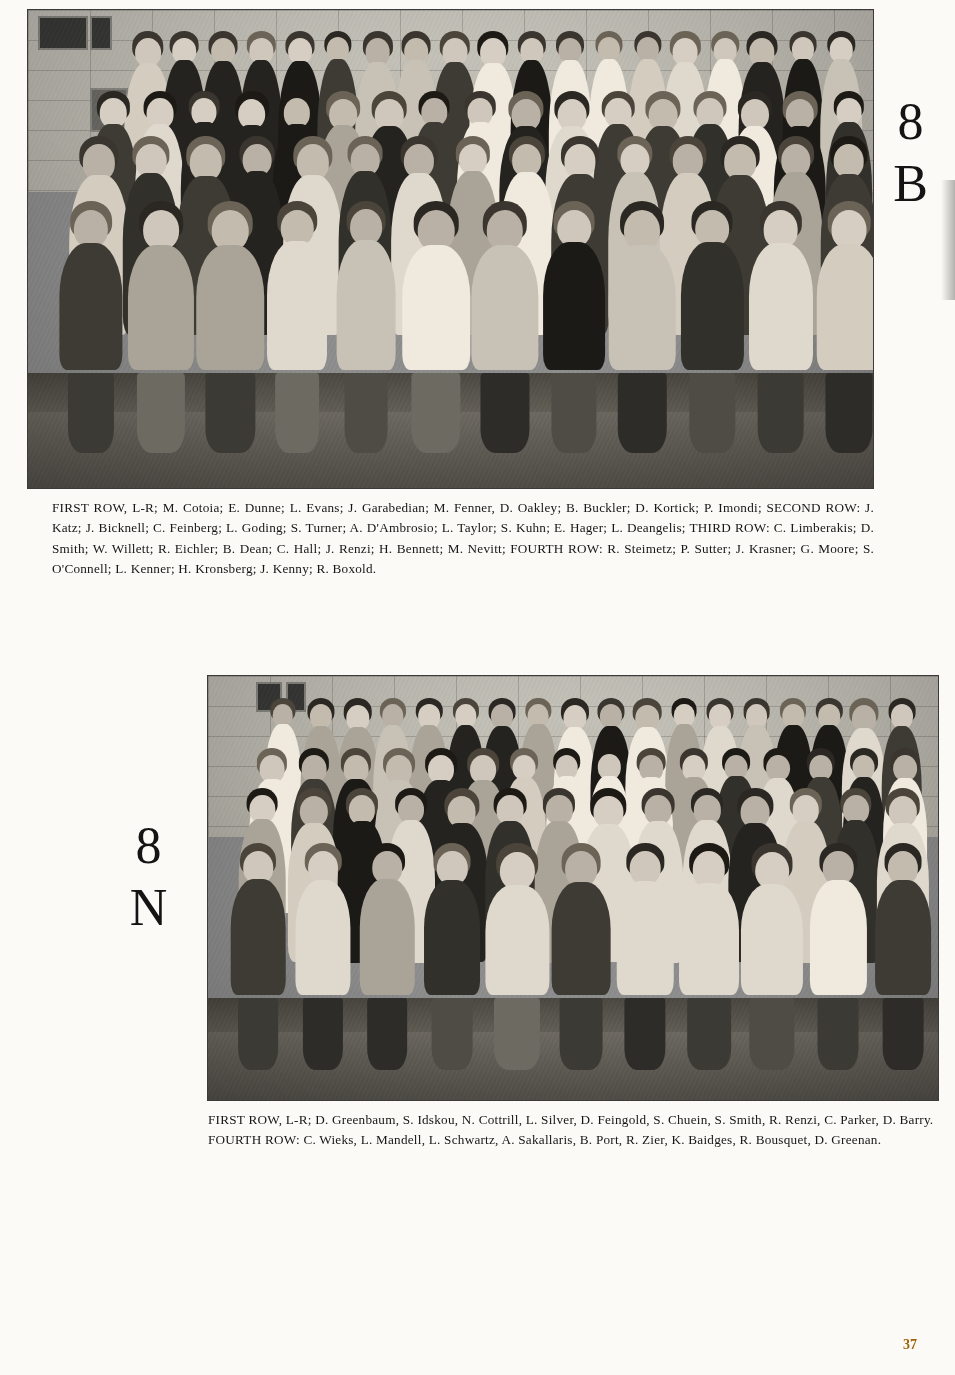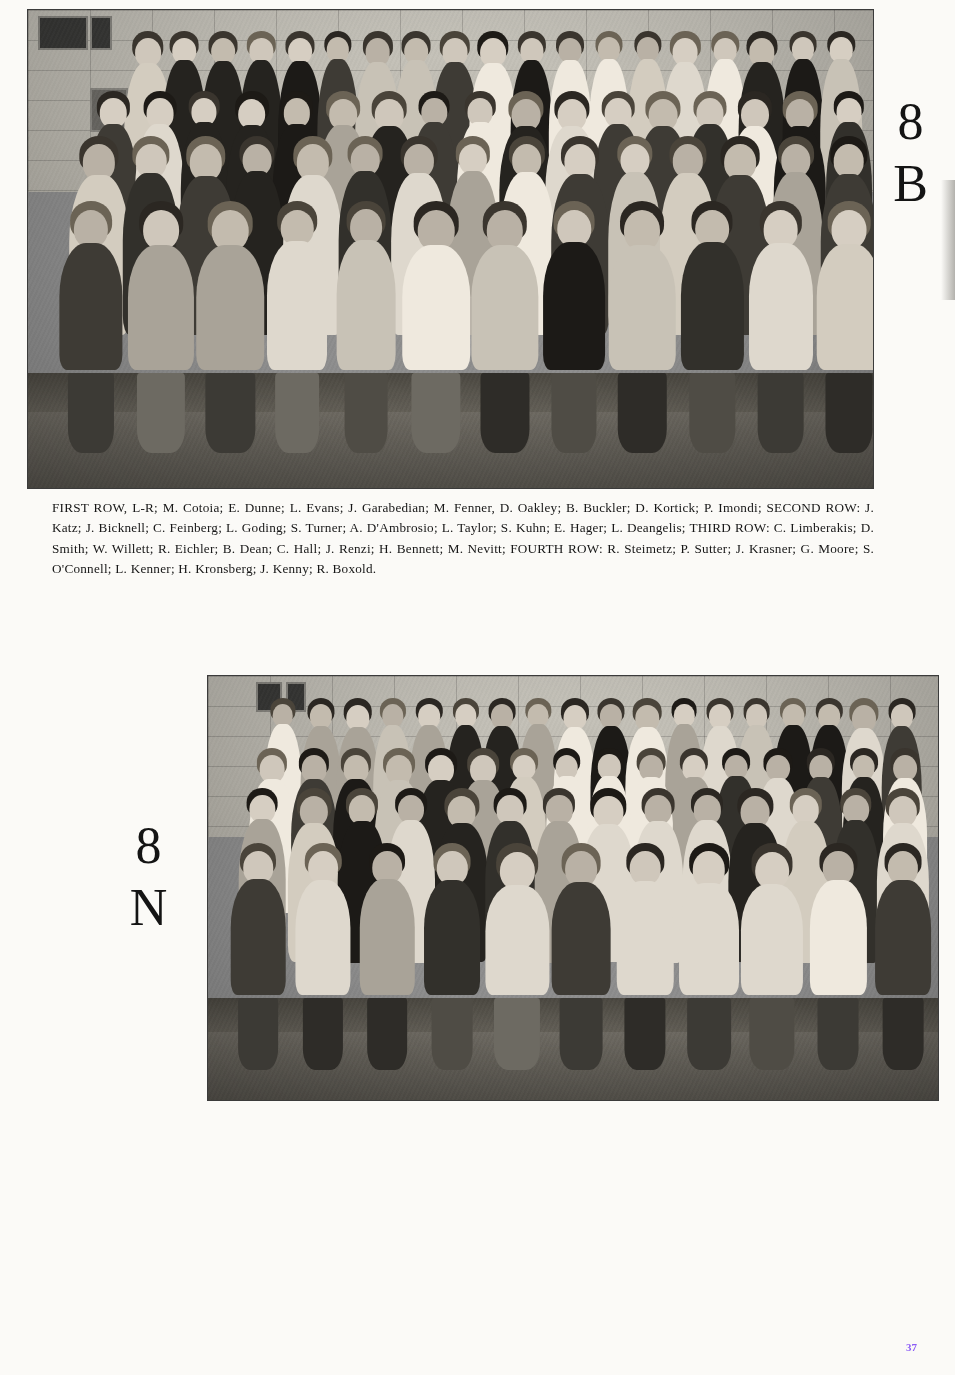--- a/index.html
+++ b/index.html
@@ -122,22 +122,22 @@
     text-align: center;
     letter-spacing: 1px;
   }
   .class-label .l2 { display: block; margin-top: 10px; }
 
   .page-number {
     position: absolute;
     right: 38px;
     bottom: 22px;
     font-family: "Liberation Serif", serif;
-    font-size: 11px;
-    color: #8b5cf6;
+    font-size: 14px;
+    color: #a16207;
     font-weight: bold;
   }
   .edge-smudge {
     position: absolute;
     right: 0;
     top: 180px;
     width: 14px;
     height: 120px;
     background: linear-gradient(to left, rgba(120,118,112,.55), rgba(255,255,255,0));
   }
@@ -814,18 +814,20 @@
     <div class="grain"></div>
     <div class="vignette"></div>
   </div>
 
   <div class="class-label" style="left:118px; top:820px; width:62px;">
     <span>8</span>
     <span class="l2">N</span>
   </div>
 
   <div class="caption" style="left:208px; top:1110px; width:730px; text-align:left;">
+    <p>FIRST ROW, L-R; D. Greenbaum, S. Idskou, N. Cottrill, L. Silver, D. Feingold, S. Chuein, S. Smith, R. Renzi, C. Parker, D. Barry.</p>
+    <p>FOURTH ROW: C. Wieks, L. Mandell, L. Schwartz, A. Sakallaris, B. Port, R. Zier, K. Baidges, R. Bousquet, D. Greenan.</p>
   </div>
 
   <div class="edge-smudge"></div>
 
   <div class="page-number">37</div>
 </div>
 
 </body></html>

